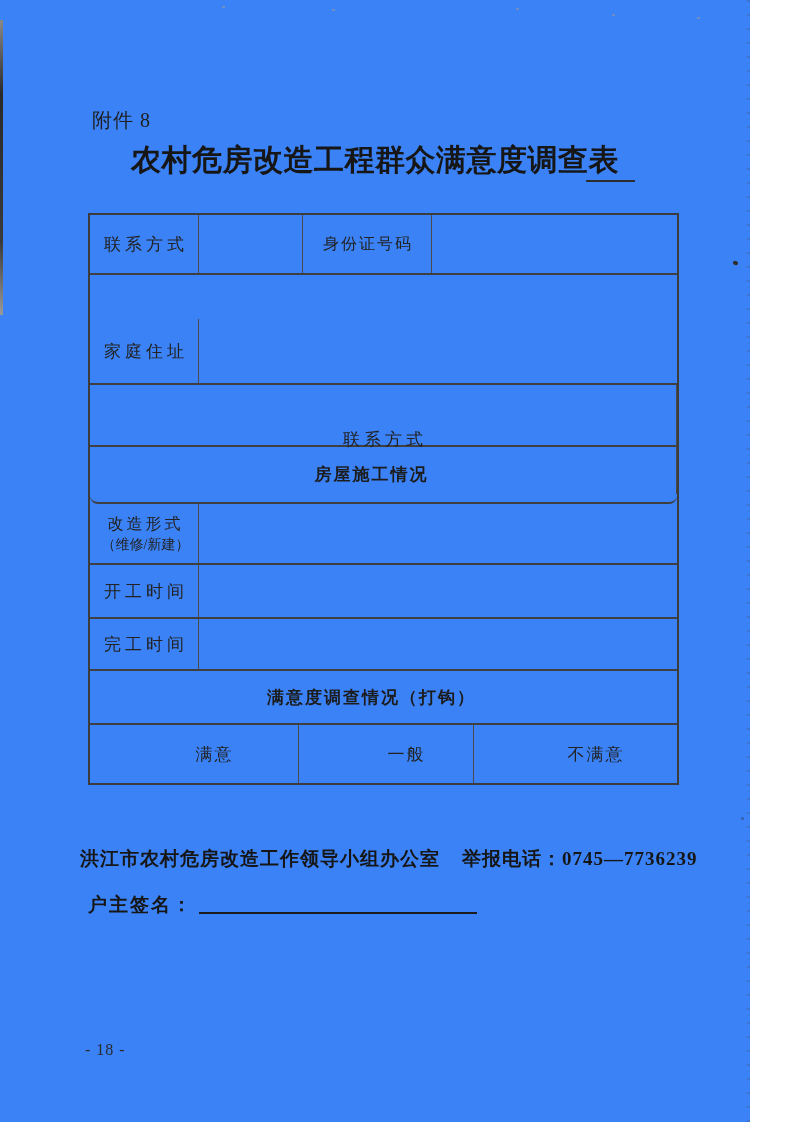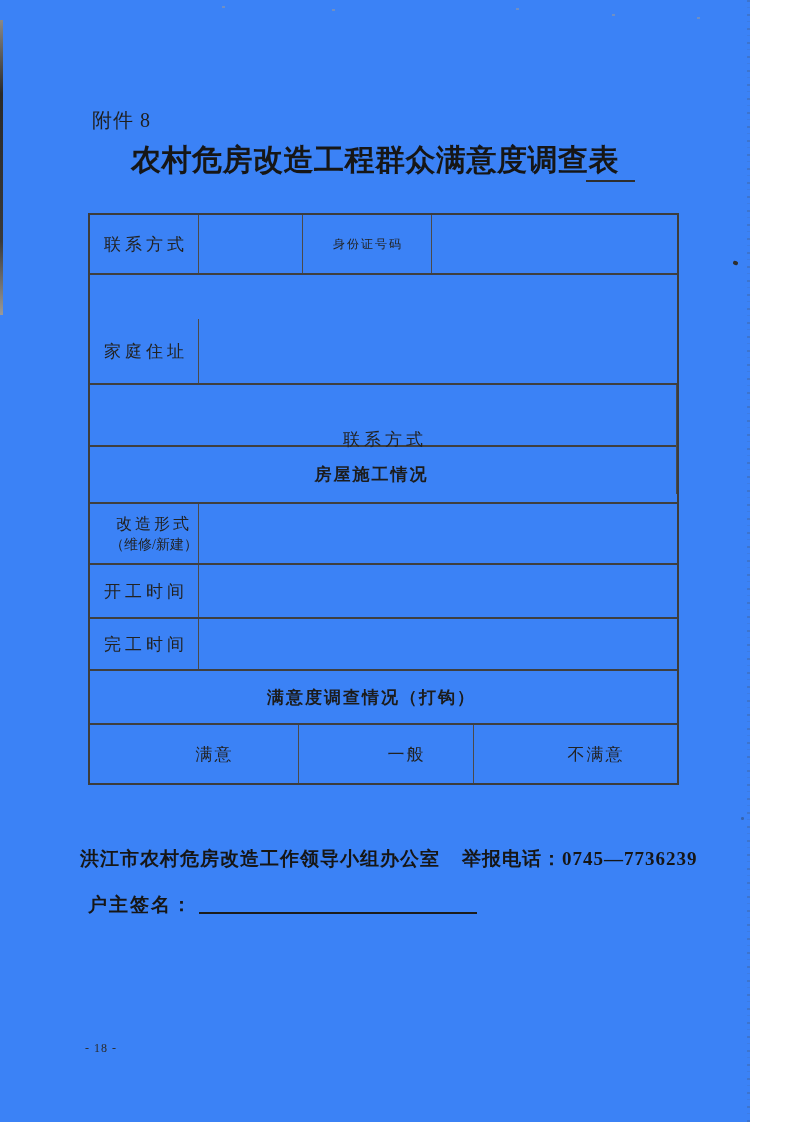--- a/index.html
+++ b/index.html
@@ -41,37 +41,37 @@
   .t-cell {
     box-sizing:border-box;
     border-right:1px solid #4a4a4a;
     display:flex; align-items:center; justify-content:center;
     text-align:center;
   }
   .t-cell.last { border-right:none; }
   .h-r1 { height:58px; }
   .h-r2 { height:64px;margin-top:44px; }
   .h-r3 { height:60px;flex-direction:column; }
-  .h-r4 { height:55px; }
+  .h-r4 { height:55px;border-radius:8px; }
   .h-r5 { height:59px; }
   .h-r6 { height:52px; }
   .h-r7 { height:50px; }
   .h-r8 { height:52px; }
   .h-r9 { height:58px; }
 
   .w-label  { flex:0 0 109px; }
   .w-blank1 { flex:0 0 104px; }
   .w-idlbl  { flex:0 0 129px; }
   .w-rest   { flex:1 1 auto; }
   .w-opt1   { flex:0 0 209px; }
   .w-opt2   { flex:0 0 175px; }
 
   .lbl   { font-size:17px; letter-spacing:4px; padding-left:4px; color:#222; }
-  .lbl-id{ font-size:12px; letter-spacing:2px; padding-left:2px; color:#222; }
-  .lbl-2line { font-size:16px; letter-spacing:3px; padding-left:3px; line-height:1.45; color:#222;justify-content:flex-end; }
+  .lbl-id{ font-size:16px; letter-spacing:2px; padding-left:2px; color:#222; }
+  .lbl-2line { font-size:16px; letter-spacing:3px; padding-left:3px; line-height:1.45; color:#222; }
   .lbl-2line .sub { display:block; font-size:14px; letter-spacing:0; }
   .section-head {
     font-size:17px; font-weight:600; letter-spacing:2px;
     transform:translateX(-12px); color:#1c1c1c;
   }
   .opt { font-size:17px; letter-spacing:2px; color:#222;padding-left:41px; }
 
   
   .office-line {
     position:absolute; left:80px; top:846px;
@@ -83,21 +83,21 @@
     position:absolute; left:88px; top:892px;
     font-size:19px; font-weight:600; letter-spacing:2px; color:#161616;
   }
   .sig-blank {
     display:inline-block; width:278px; height:1px;
     border-bottom:2px solid #1c1c1c;
     margin-left:6px; transform:translateY(3px);
   }
   .page-number {
     position:absolute; left:85px; top:1041px;
-    font-size:12px; letter-spacing:1px; color:#2a2a2a;
+    font-size:16px; letter-spacing:1px; color:#2a2a2a;
   }
 
   
   .scan-left-edge {
     position:absolute; left:0; top:20px; width:3px; height:295px;
     background:linear-gradient(#888, #2a2a2a 25%, #3a3a3a 75%, #999);
   }
   .scan-right-noise {
     position:absolute; right:0; top:0; width:3px; height:100%;
     background:repeating-linear-gradient(

